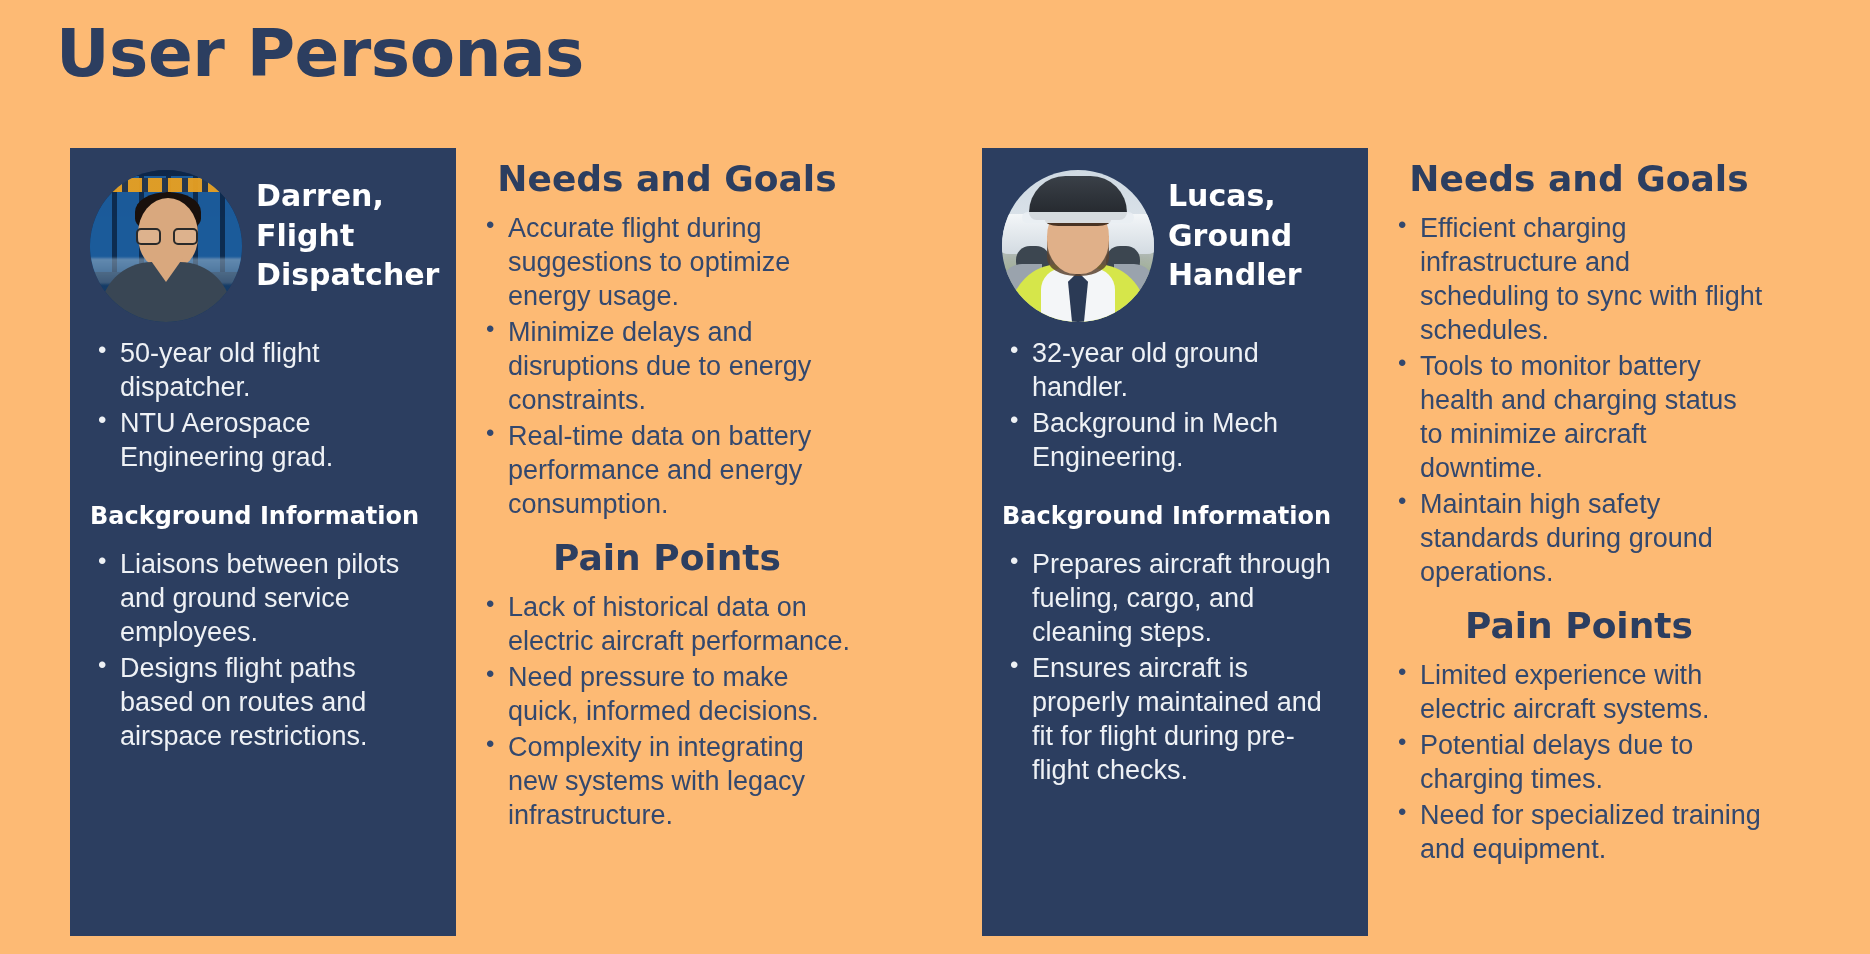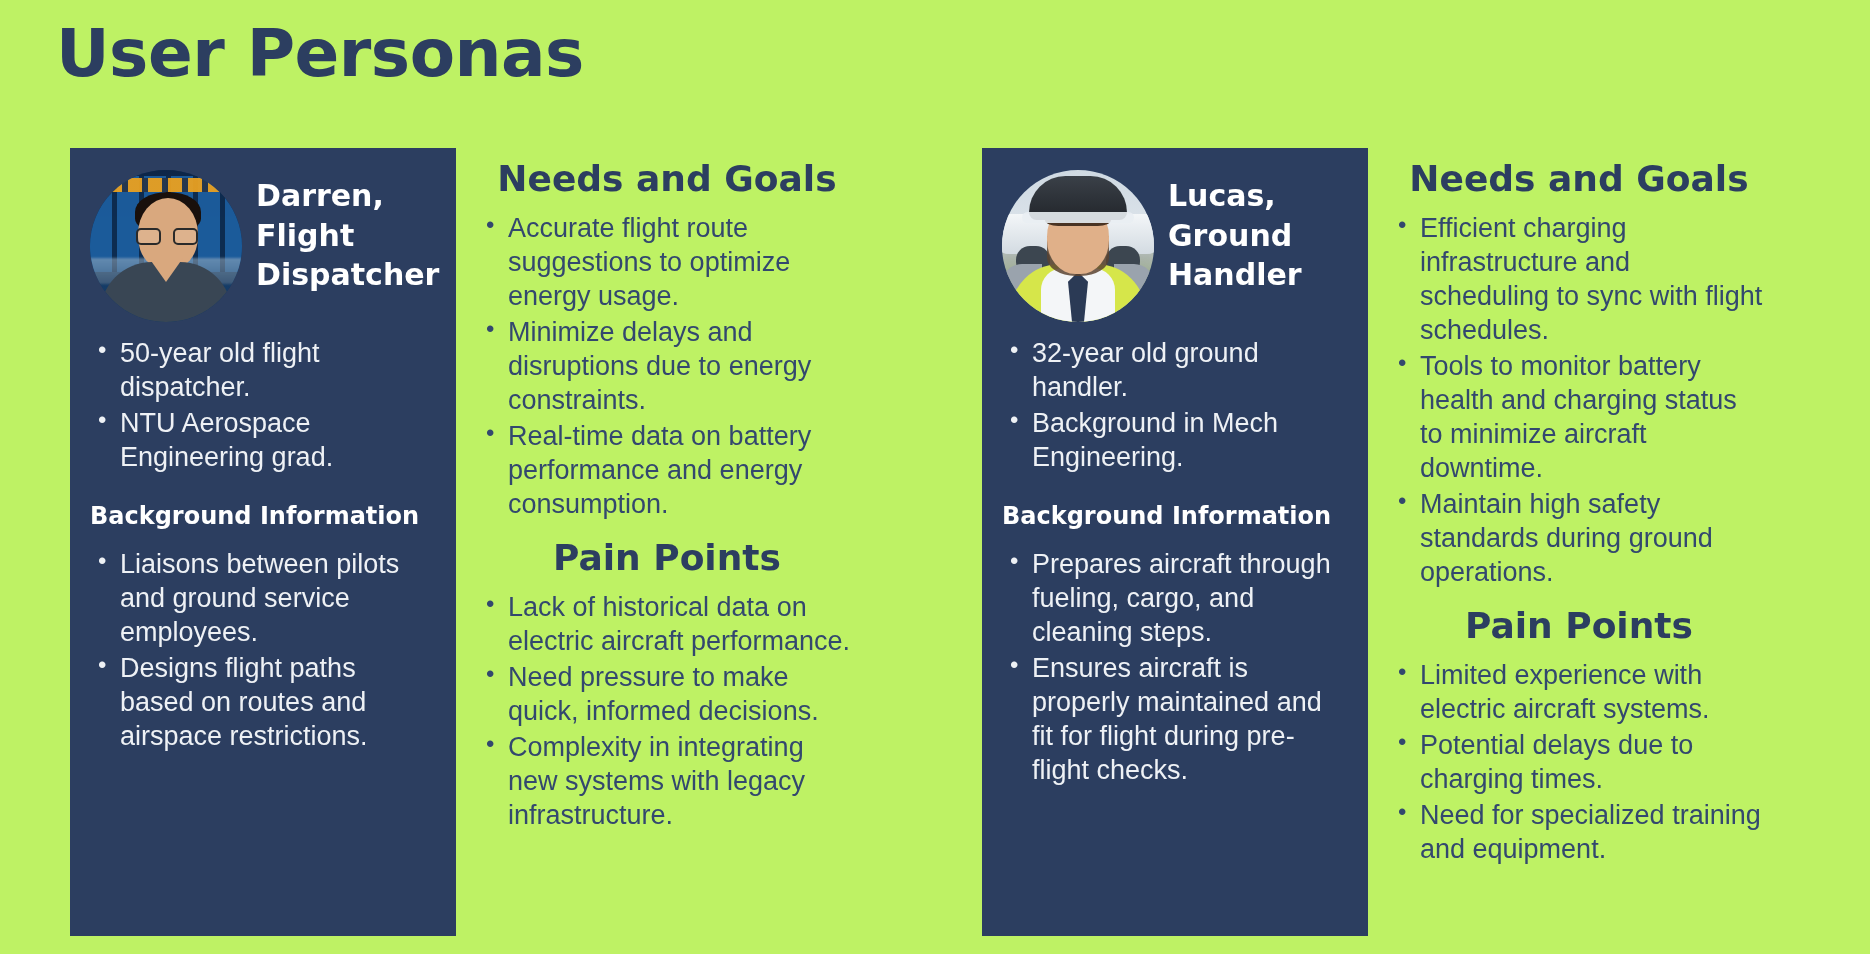--- a/index.html
+++ b/index.html
@@ -10,21 +10,21 @@
     height: 954px;
     background: #ffffff;
     font-family: "Liberation Sans", sans-serif;
     overflow: hidden;
   }
 
   .slide {
     position: relative;
     width: 1870px;
     height: 954px;
-    background: #bef264;
+    background: #fdba74;
   }
 
   
   .page-title {
     position: absolute;
     left: 56px;
     top: 18px;
     font-size: 66px;
     font-weight: 700;
     letter-spacing: -0.5px;
@@ -341,21 +341,21 @@
           <li>Designs flight paths based on routes and airspace restrictions.</li>
         </ul>
 
       </div>
 
       <div class="persona-detail">
 
         <div class="section-title">Needs and Goals</div>
 
         <ul class="detail-list">
-          <li>Accurate flight route suggestions to optimize energy usage.</li>
+          <li>Accurate flight during suggestions to optimize energy usage.</li>
           <li>Minimize delays and disruptions due to energy constraints.</li>
           <li>Real-time data on battery performance and energy consumption.</li>
         </ul>
 
         <div class="section-title pain">Pain Points</div>
 
         <ul class="detail-list">
           <li>Lack of historical data on electric aircraft performance.</li>
           <li>Need pressure to make quick, informed decisions.</li>
           <li>Complexity in integrating new systems with legacy infrastructure.</li>

